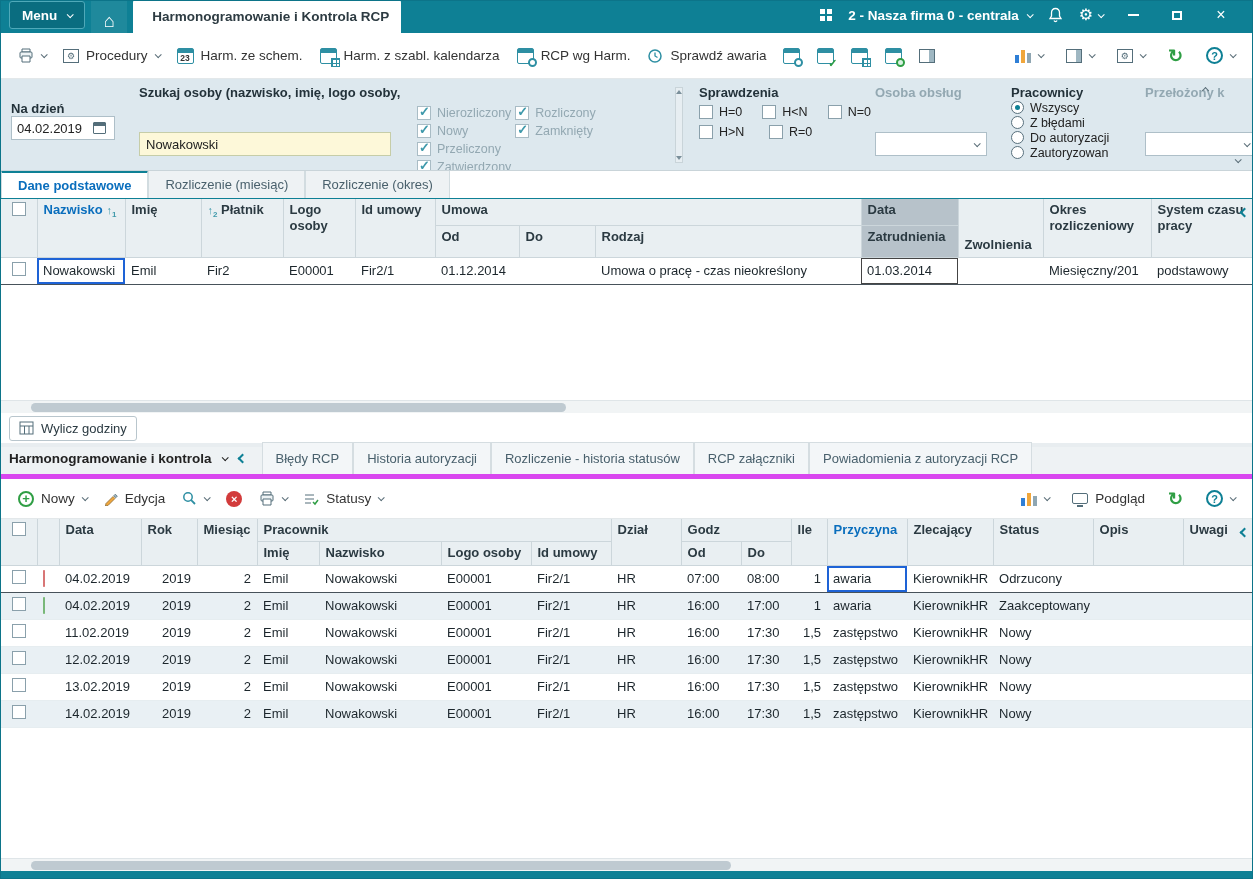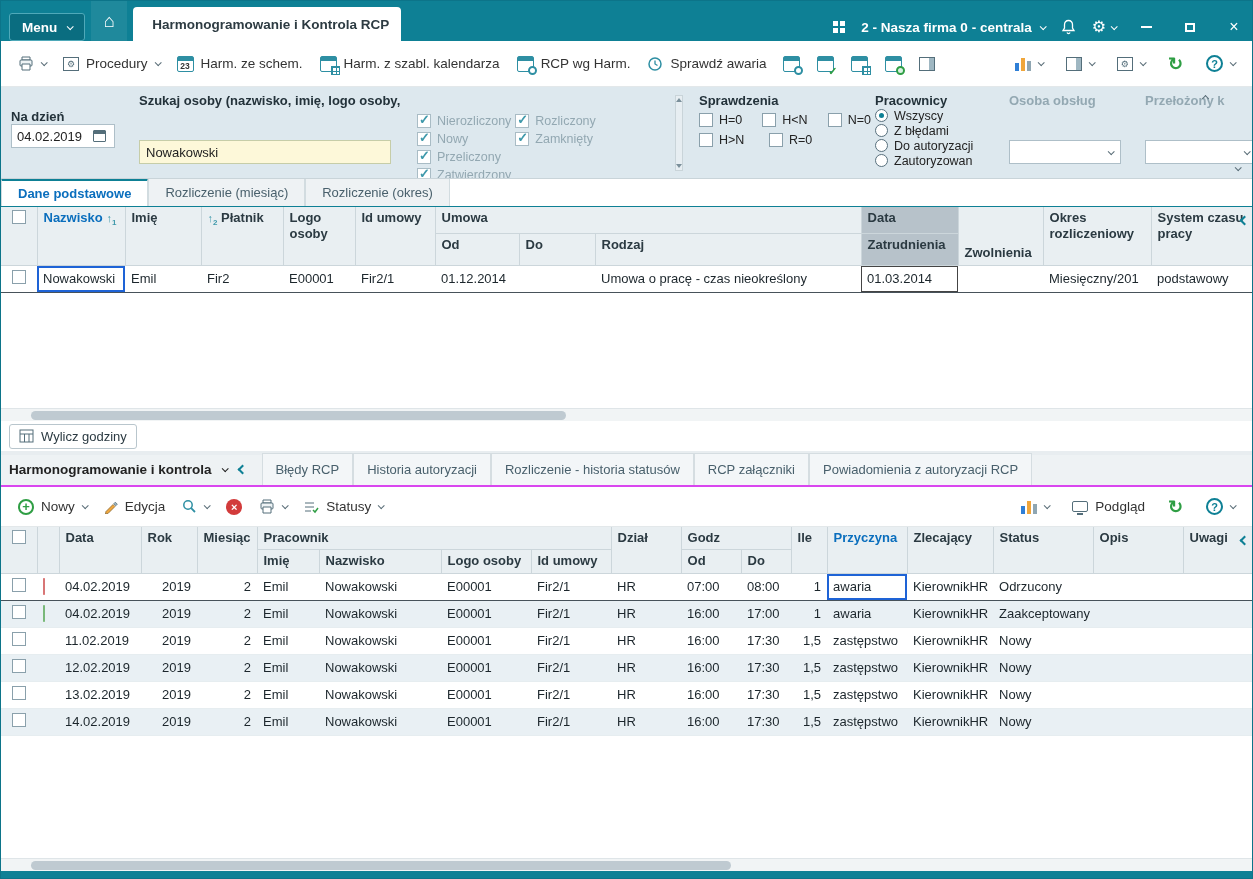--- a/index.html
+++ b/index.html
@@ -45,25 +45,25 @@
 .minbar{width:11px;height:2px;background:#fff;display:inline-block}
 .maxbox{width:10px;height:9px;border:2px solid #fff;display:inline-block}
 .swatch{width:9px;height:16px;border-radius:2px;margin:0 auto}
 .swatch[data-color="red"]{background:#ef8f8f;border:1px solid #d87676}
 .swatch[data-color="green"]{background:#98cf98;border:1px solid #79b879}
 .swatch[data-color="none"]{visibility:hidden}
 .sortmark{color:#3f99ab;font-size:11px;font-weight:bold}
 .sortmark i{font-style:normal;font-size:8px;vertical-align:sub}
 
 
-.topbar{height:40px;background:#0e8095;display:flex;align-items:flex-end;padding-left:8px;flex:0 0 auto}
+.topbar{height:32px;background:#0e8095;display:flex;align-items:flex-start;padding-left:8px;flex:0 0 auto}
 .menu-btn{height:28px;background:#0a6d80;border:1px solid #4fa9b9;border-radius:3px;color:#fff;font-weight:bold;font-size:13.5px;display:flex;align-items:center;gap:10px;padding:0 12px;cursor:pointer}
 .home-btn{width:36px;height:40px;display:flex;align-items:center;justify-content:center;color:#fff;font-size:18px;cursor:pointer;background:rgba(255,255,255,.07);margin-left:6px}
 .doc-tab{align-self:flex-end;height:34px;background:#fff;border-radius:4px 4px 0 0;display:flex;align-items:center;gap:7px;padding:0 12px;margin-left:6px;width:268px;overflow:hidden;white-space:nowrap;font-weight:bold;color:#2d3b42;font-size:13.5px;cursor:pointer}
-.top-right{margin-left:auto;display:flex;align-items:center;gap:16px;padding-right:4px;color:#fff}
+.top-right{margin-left:auto;display:flex;align-items:center;gap:16px;padding-right:17px;color:#fff}
 .company{display:flex;align-items:center;gap:8px;font-weight:bold;font-size:13.5px;cursor:pointer;white-space:nowrap}
 .topicon{display:flex;align-items:center;gap:5px;cursor:pointer}
 .gear-g{font-size:16px;line-height:16px}
 .winbtn{width:28px;height:28px;display:flex;align-items:center;justify-content:center;cursor:pointer;font-size:16px}
 
 
 .toolbar{height:46px;background:#fff;border-bottom:1px solid #e3e8ea;display:flex;align-items:center;padding:0 10px;gap:3px;flex:0 0 auto}
 .tbtn{display:flex;align-items:center;gap:7px;padding:6px 7px;border-radius:3px;color:#333;font-size:13.5px;cursor:pointer;white-space:nowrap}
 .tbtn .chev{color:#5a6e78}
 .tb-right{margin-left:auto;display:flex;align-items:center;gap:9px}
@@ -123,21 +123,21 @@
 .hthumb{position:absolute;top:2px;height:9px;border-radius:5px;background:#bfcad1}
 .grid-collapse{position:absolute;top:5px;right:4px;color:#0e8095;cursor:pointer;font-weight:bold}
 
 
 .statusbar{height:30px;background:#fff;display:flex;align-items:center;gap:16px;padding:0 8px;flex:0 0 auto}
 .wylicz-btn{display:flex;align-items:center;gap:7px;border:1px solid #b9c6cd;border-radius:3px;background:#fff;padding:4px 9px;font-size:13px;color:#2b3a42;cursor:pointer;white-space:nowrap}
 .redinfo{color:#ec1c3a;font-weight:bold;font-size:13.5px;white-space:nowrap;overflow:hidden}
 .band{height:4px;background:#e8edf0;flex:0 0 auto}
 
 
-.bstrip{height:32px;background:#eef2f4;display:flex;align-items:flex-end;padding-left:8px;border-bottom:2px solid #d946ef;flex:0 0 auto}
+.bstrip{height:32px;background:#eef2f4;display:flex;align-items:flex-end;padding-left:8px;border-bottom:5px solid #d946ef;flex:0 0 auto}
 .bselector{display:flex;align-items:center;gap:10px;font-weight:bold;font-size:13.5px;color:#222;height:32px;padding-right:12px;cursor:pointer;white-space:nowrap}
 .bcollapse{color:#0e8095;margin-right:16px;display:flex;align-items:center;height:32px;cursor:pointer}
 .btab{height:32px;display:flex;align-items:center;padding:0 13px;background:#f3f6f8;border:1px solid #d5dde1;border-bottom:none;color:#49606c;font-size:13px;cursor:pointer;white-space:nowrap}
 .btab.active{background:#fff;color:#0a6ebd;font-weight:bold;border-top:3px solid #0e8095}
 .toolbar.small{height:40px}
 .teal-bottom{height:7px;background:#0e8095;flex:0 0 auto}
 </style>
 </head>
 <body>
 
@@ -351,44 +351,44 @@
         <label class="ckrow spitem">
             <span class="cb"></span>
             <span>H&gt;N</span>
           </label>
         <label class="ckrow spitem">
             <span class="cb"></span>
             <span>R=0</span>
           </label>
       </div>
     </div>
+    <div class="fcol col-dd">
+      <span class="flabel dis">Osoba obsług</span>
+      <div class="combo">
+          <span class="chev down sm"></span>
+        </div>
+    </div>
     <div class="fcol col-prac" style="width:118px">
       <span class="flabel">Pracownicy</span>
       <label class="ckrow">
           <span class="radio sel"></span>
           <span>Wszyscy</span>
         </label>
       <label class="ckrow">
           <span class="radio"></span>
           <span>Z błędami</span>
         </label>
       <label class="ckrow">
           <span class="radio"></span>
           <span>Do autoryzacji</span>
         </label>
       <label class="ckrow">
           <span class="radio"></span>
           <span>Zautoryzowan</span>
         </label>
-    </div>
-    <div class="fcol col-dd">
-      <span class="flabel dis">Osoba obsług</span>
-      <div class="combo">
-          <span class="chev down sm"></span>
-        </div>
     </div>
     <div class="fcol col-dd">
       <span class="flabel dis">Przełożony k</span>
       <div class="combo">
           <span class="chev down sm"></span>
         </div>
     </div>
 
     <span class="f-collapse-up"><span class="chev up sm"></span></span>
     <span class="f-collapse-down"><span class="chev down sm"></span></span>

